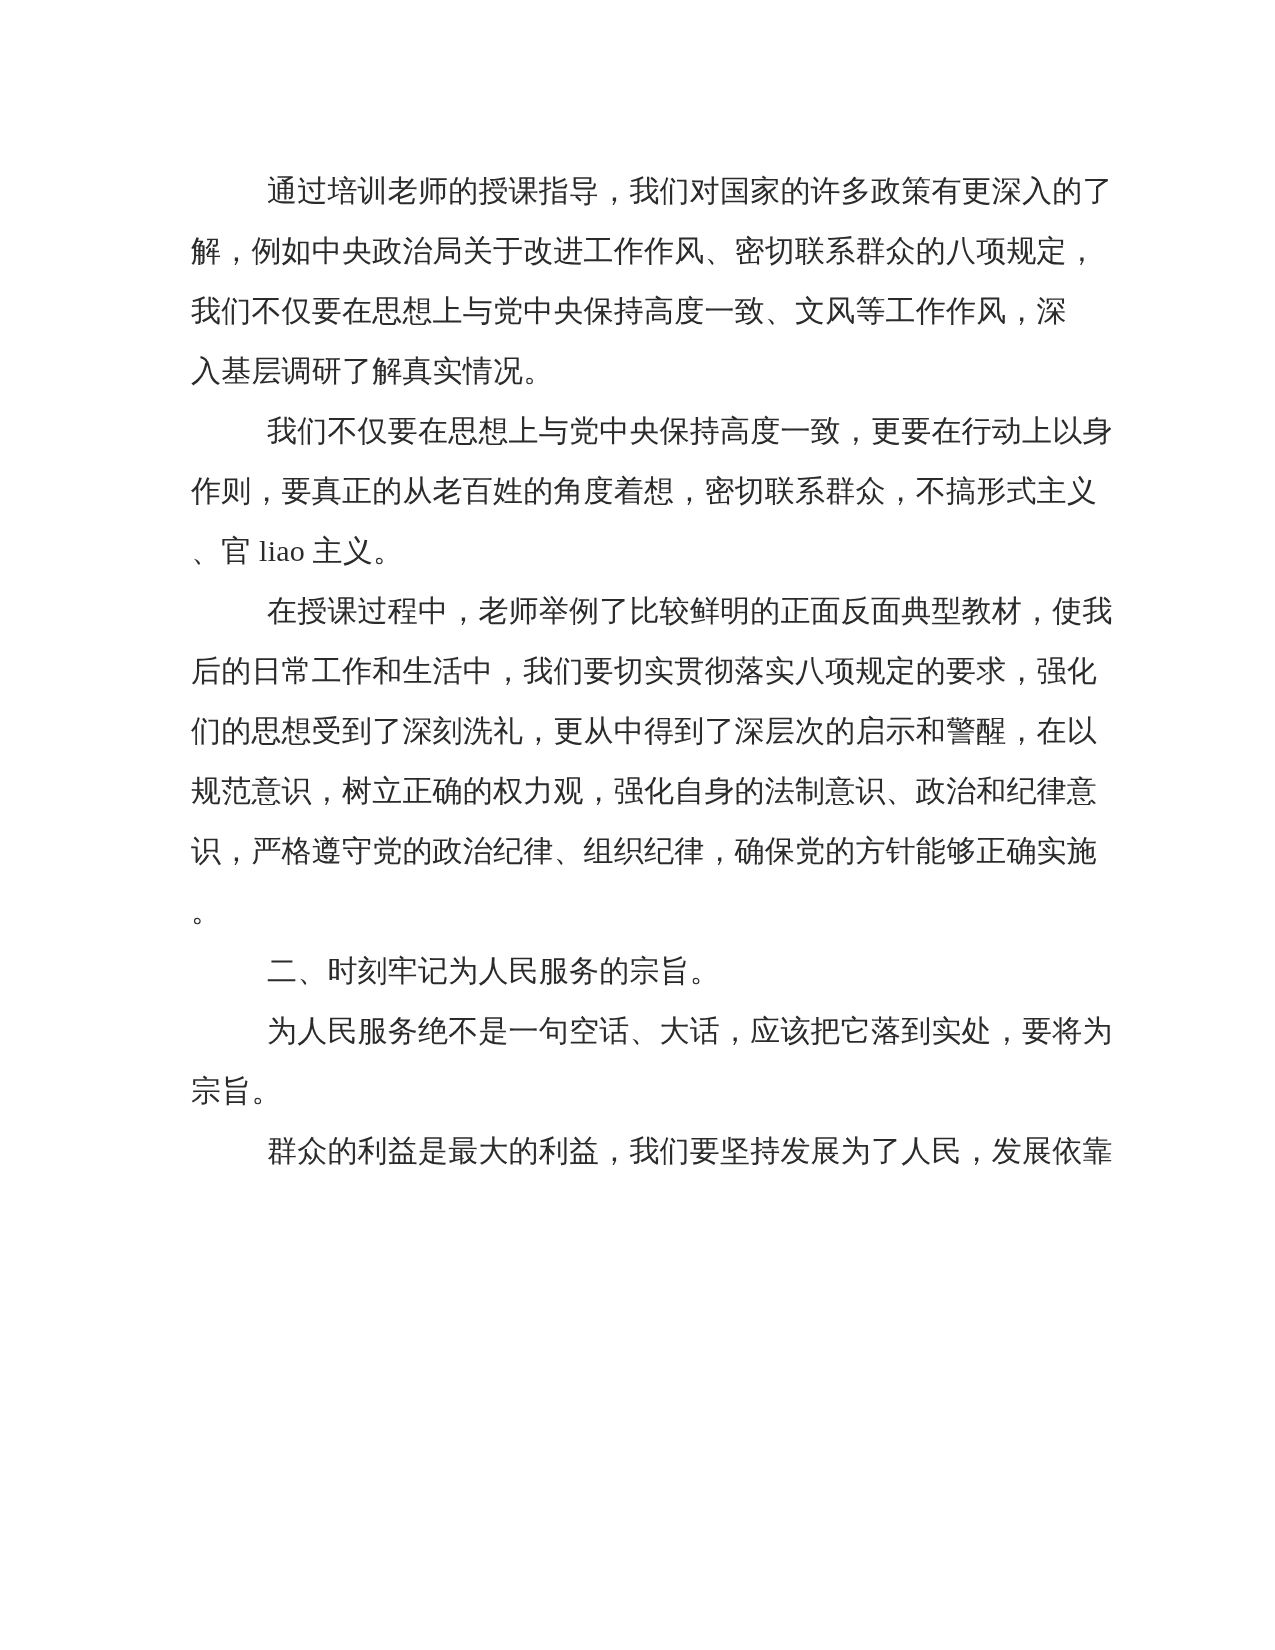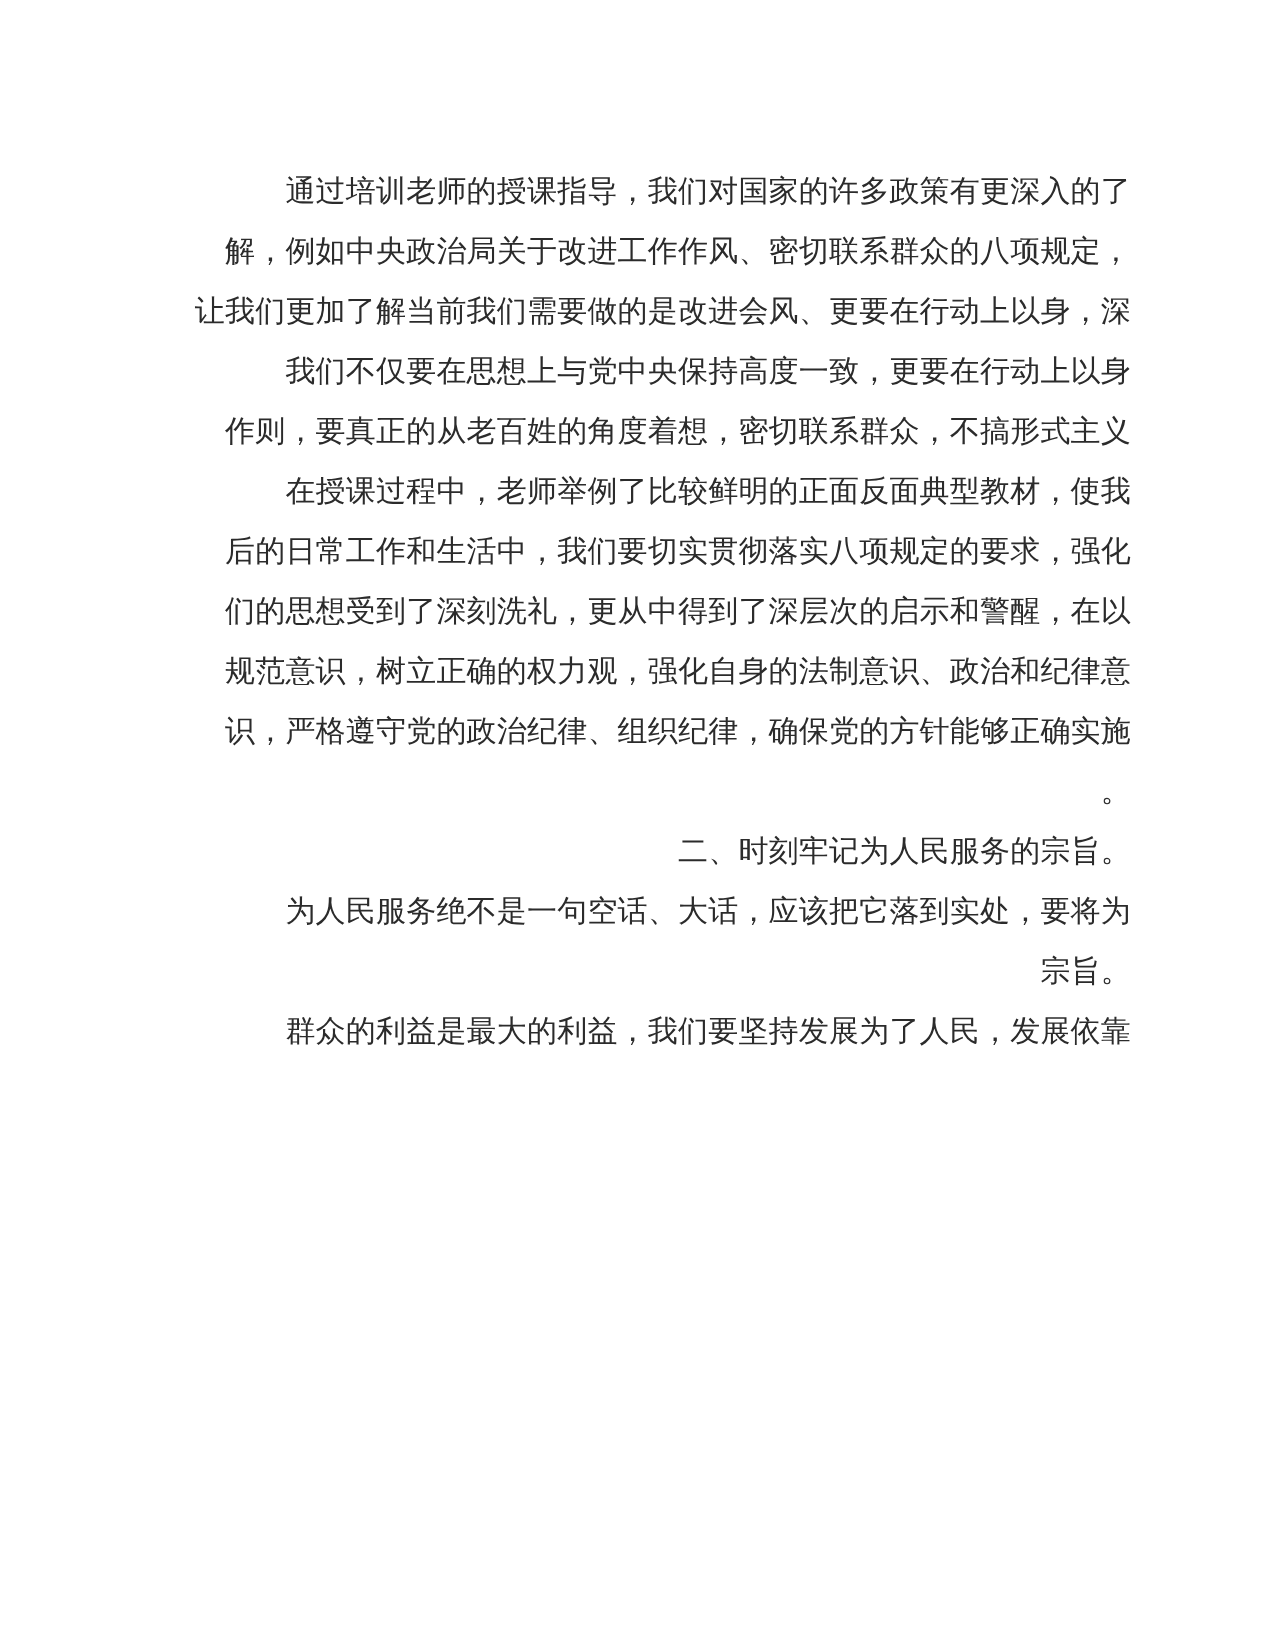--- a/index.html
+++ b/index.html
@@ -18,21 +18,20 @@
   .doc-text {
     position: absolute;
     left: 191px;
     top: 161px;
     width: 940px;
     color: #2b2b2b;
   }
   .para {
     margin: 0;
     padding: 0;
-    text-align: right;
   }
   .line {
     height: 60px;
     line-height: 60px;
     font-size: 30px;
     letter-spacing: 0.2px;
     white-space: nowrap;
     font-weight: 400;
     -webkit-font-smoothing: antialiased;
   }
@@ -42,26 +41,28 @@
 </style>
 </head>
 <body>
 
 <div class="page">
   <div class="doc-text">
 
     <div class="para">
       <div class="line indent">通过培训老师的授课指导，我们对国家的许多政策有更深入的了</div>
       <div class="line">解，例如中央政治局关于改进工作作风、密切联系群众的八项规定，</div>
-      <div class="line">让我们更加了解当前我们需要做的是改进会风、更要在行动上以身，深</div>
+      <div class="line">我们不仅要在思想上与党中央保持高度一致、文风等工作作风，深</div>
+      <div class="line">入基层调研了解真实情况。</div>
     </div>
 
     <div class="para">
       <div class="line indent">我们不仅要在思想上与党中央保持高度一致，更要在行动上以身</div>
       <div class="line">作则，要真正的从老百姓的角度着想，密切联系群众，不搞形式主义</div>
+      <div class="line">、官 liao 主义。</div>
     </div>
 
     <div class="para">
       <div class="line indent">在授课过程中，老师举例了比较鲜明的正面反面典型教材，使我</div>
       <div class="line">后的日常工作和生活中，我们要切实贯彻落实八项规定的要求，强化</div>
       <div class="line">们的思想受到了深刻洗礼，更从中得到了深层次的启示和警醒，在以</div>
       <div class="line">规范意识，树立正确的权力观，强化自身的法制意识、政治和纪律意</div>
       <div class="line">识，严格遵守党的政治纪律、组织纪律，确保党的方针能够正确实施</div>
       <div class="line">。</div>
     </div>

